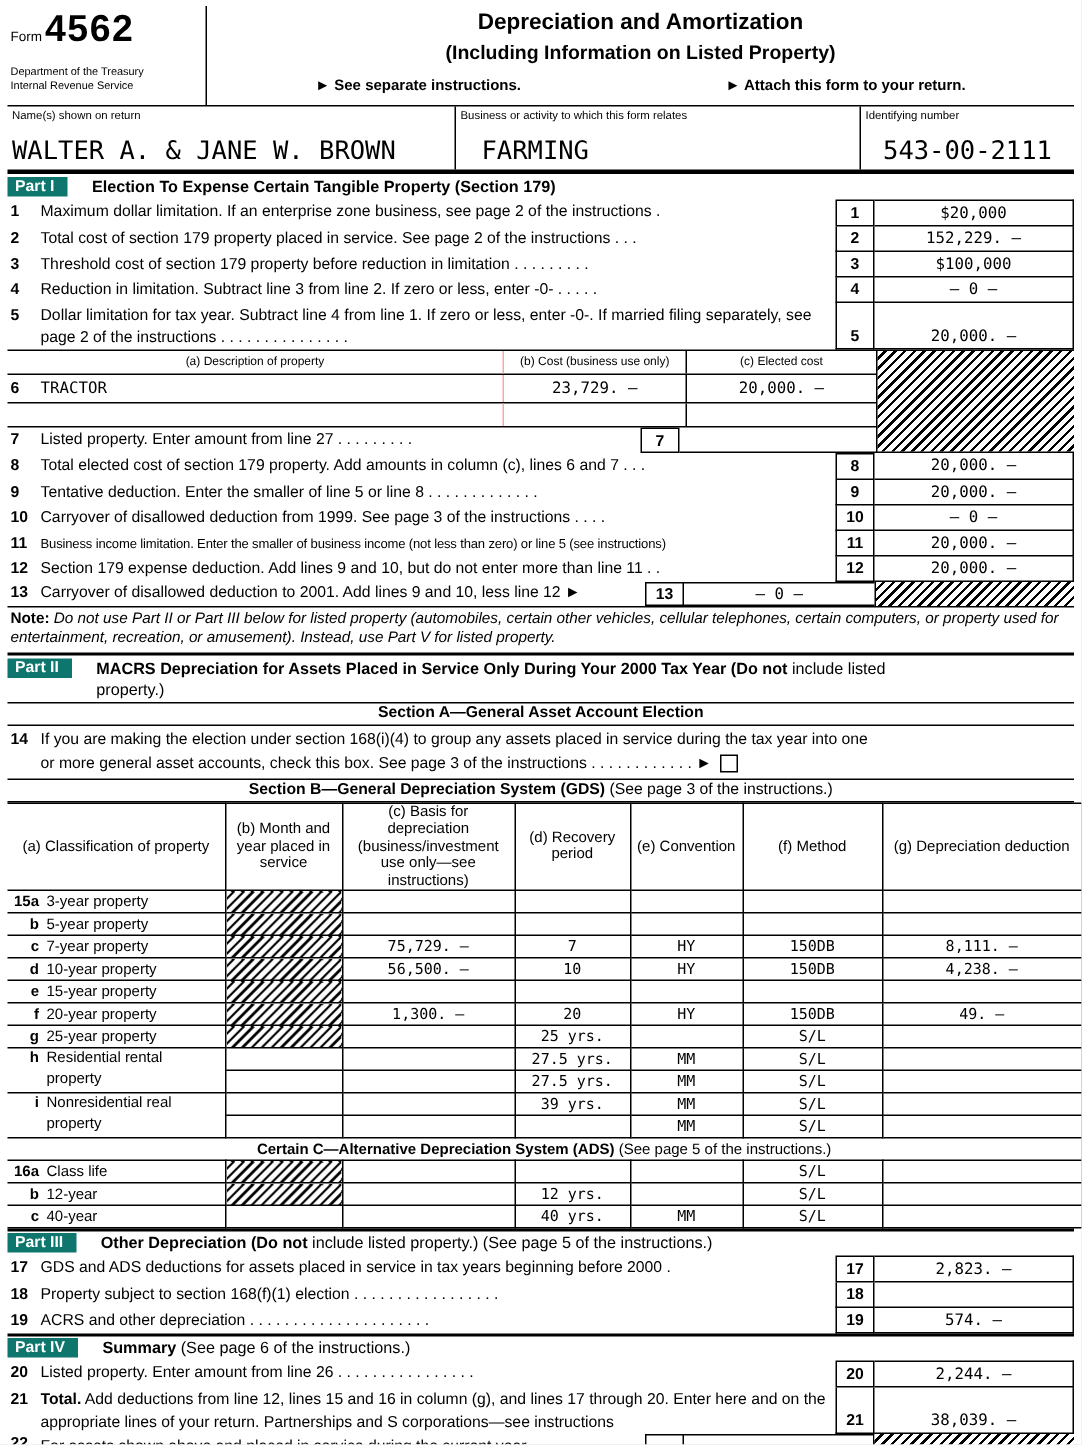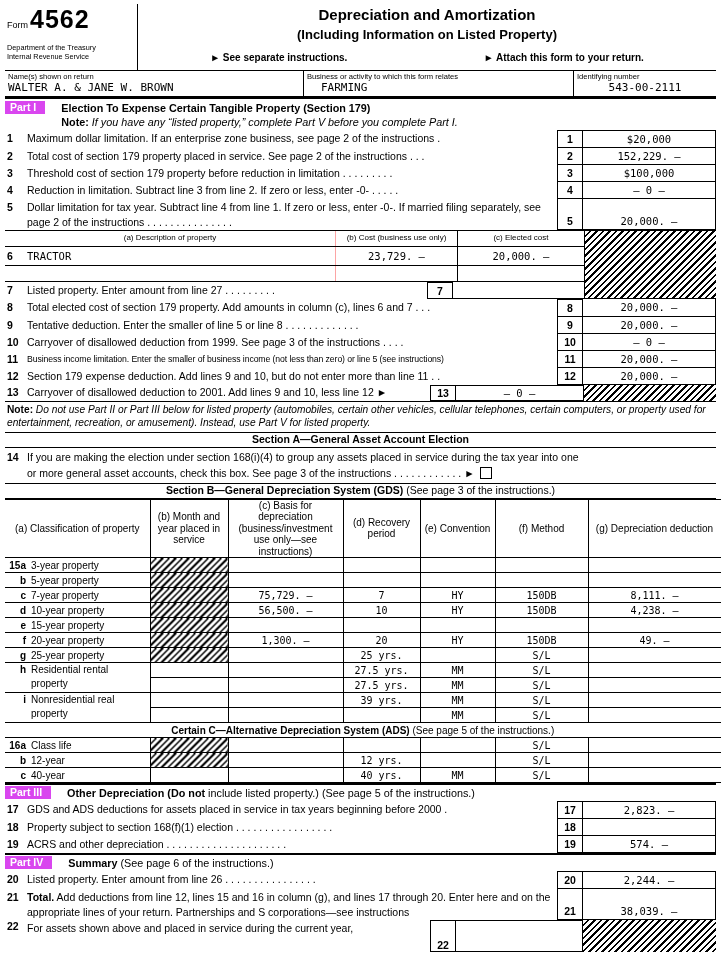--- a/index.html
+++ b/index.html
@@ -28,27 +28,27 @@
                     -1.6px 0 0 #000,1.6px 0 0 #000,0 -1.6px 0 #000,0 1.6px 0 #000;}
   .att{padding:0 3px;font-size:8.3px;line-height:1.25;}
 
   
   .idrow{display:flex;border-bottom:1.5px solid #000;}
   .id-cell{padding:1px 3px 2px 3px;}
   .id1{width:292px;border-right:1px solid #000;}
   .id2{flex:1;border-right:1px solid #000;}
   .id3{width:136px;}
   .id-label{font-size:7.6px;}
-  .id-value{font-family:"DejaVu Sans Mono",monospace;font-size:11px;margin-top:0;}
+  .id-value{font-family:"DejaVu Sans Mono",monospace;font-size:17px;margin-top:10px;}
   .id2 .id-value{padding-left:14px;}
   .id3 .id-value{text-align:center;}
 
   
   .partbar{border-top:2px solid #000;display:flex;align-items:flex-start;padding:2px 0 1px 0;}
-  .chip{background:#d946ef;color:#fff;font-weight:bold;font-size:10.5px;padding:0 9px 1px 5px;margin-right:16px;white-space:nowrap;}
+  .chip{background:#0f766e;color:#fff;font-weight:bold;font-size:10.5px;padding:0 9px 1px 5px;margin-right:16px;white-space:nowrap;}
   .ptitle{font-size:10.8px;line-height:1.3;}
 
   
   .fline{display:flex;min-height:16px;line-height:16px;}
   .f-num{width:22px;font-weight:bold;padding-left:2px;box-sizing:border-box;}
   .f-label{flex:1;white-space:nowrap;overflow:hidden;padding-right:3px;}
   .f-box{width:26px;border-left:1.5px solid #000;border-right:1.5px solid #000;border-bottom:1.5px solid #000;
          text-align:center;font-weight:bold;box-sizing:border-box;}
   .f-val{width:133px;border-bottom:1.5px solid #000;border-right:1.5px solid #000;text-align:center;
          font-family:"DejaVu Sans Mono",monospace;box-sizing:border-box;}
@@ -144,21 +144,20 @@
     <div class="id-cell id3">
       <div class="id-label">Identifying number</div>
       <div class="id-value">543-00-2111</div>
     </div>
   </div>
 
   <div class="partbar">
     <span class="chip">Part I</span>
     <div class="ptitle">
       <div class="b">Election To Expense Certain Tangible Property (Section 179)</div>
-      <div><span class="b">Note:</span><i> If you have any “listed property,” complete Part V before you complete Part I.</i></div>
     </div>
   </div>
 
   <div class="p1lines">
     <div class="fline first">
       <span class="f-num">1</span>
       <span class="f-label">Maximum dollar limitation. If an enterprise zone business, see page 2 of the instructions    .</span>
       <span class="f-box">1</span>
       <span class="f-val">$20,000</span>
     </div>
@@ -253,20 +252,26 @@
     <span class="l13-label">Carryover of disallowed deduction to 2001. Add lines 9 and 10, less line 12 ►</span>
     <span class="l13-box">13</span>
     <span class="l13-val">– 0 –</span>
     <span class="l13-hatch hatch"></span>
   </div>
 
   <div class="noteblk">
     <span class="b">Note:</span><span> Do not use Part II or Part III below for listed property (automobiles, certain other vehicles, cellular telephones, certain computers, or property used for entertainment, recreation, or amusement). Instead, use Part V for listed property.</span>
   </div>
 
+  <div class="partbar">
+    <span class="chip">Part II</span>
+    <div class="ptitle" style="max-width:560px;">
+      <span class="b">MACRS Depreciation for Assets Placed in Service Only During Your 2000 Tax Year (Do not</span><span> include listed property.)</span>
+    </div>
+  </div>
 
   <div class="secttl b">Section A—General Asset Account Election</div>
   <div class="l14">
     <div style="display:flex;">
         <span class="f-num">14</span>
         <span>If you are making the election under section 168(i)(4) to group any assets placed in service during the tax year into one</span>
       </div>
     <div class="row2" style="padding-left:22px;">
       <span>or more general asset accounts, check this box. See page 3 of the instructions    .    .    .    .    .    .    .    .    .    .    .    .    ►</span>
       <span class="cbx"></span>

